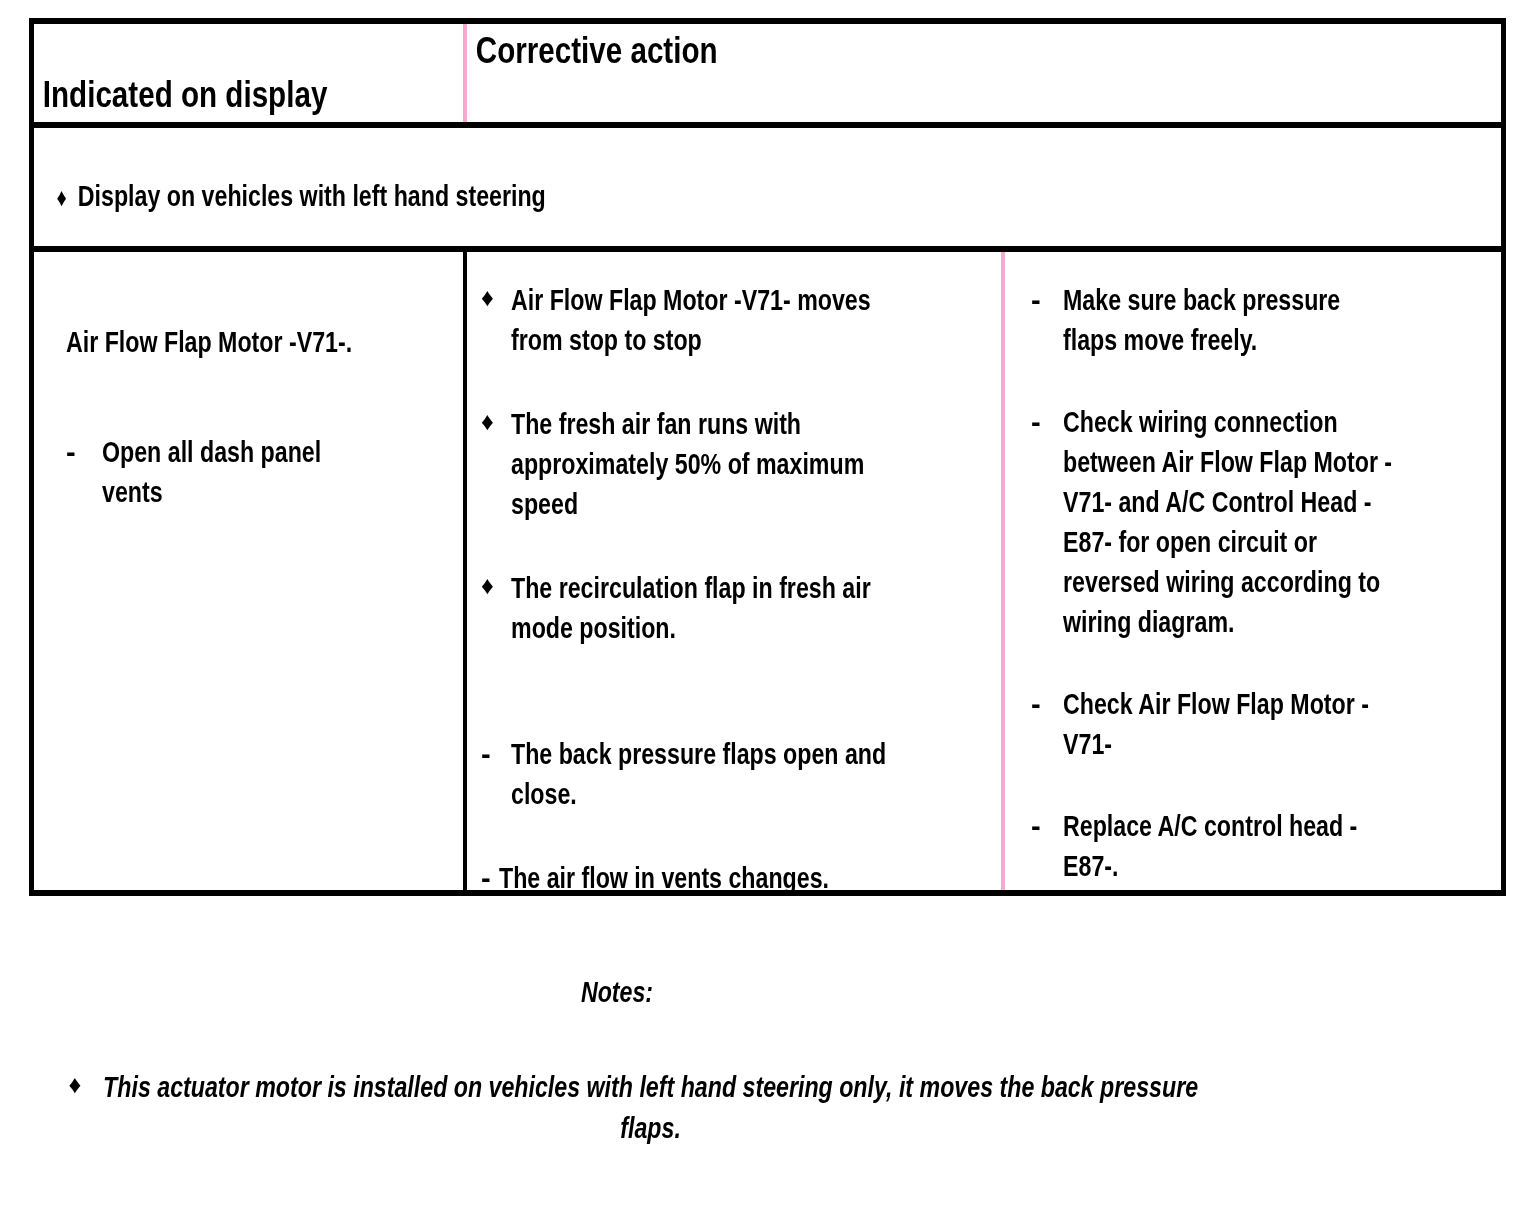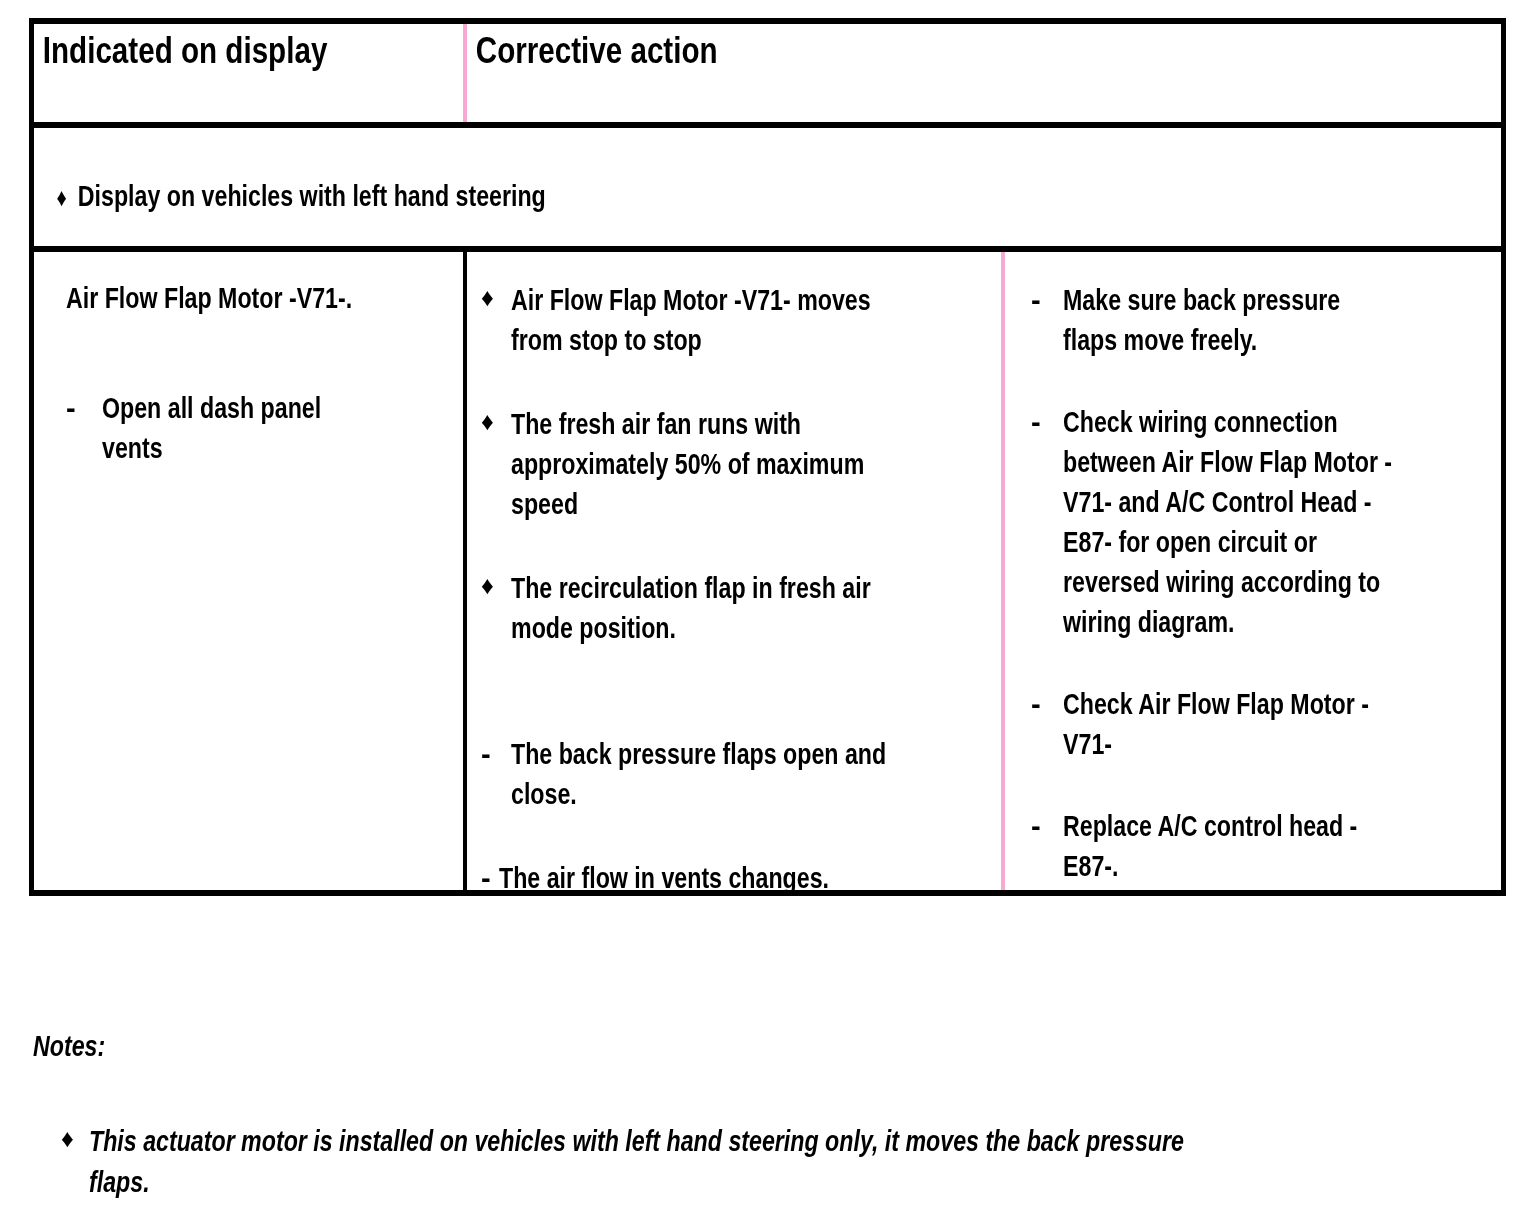--- a/index.html
+++ b/index.html
@@ -47,21 +47,21 @@
     height: 124px;
   }
   .row.body-row {
     height: 638px;
   }
   .cell {
     box-sizing: border-box;
     padding: 0;
     position: relative;
   }
-  .col1 { width: 429px; flex: 0 0 429px; }
+  .col1 { width: 429px; flex: 0 0 429px; margin-top: 44px; }
   .col2 { width: 538px; flex: 0 0 538px; border-left: 4px solid #000; }
   .col3 { flex: 1 1 auto; border-left: 4px solid #f9a8d4; }
   .col-full { width: 100%; }
 
   
   .hdr-text {
     font-size: 37px;
     line-height: 1.05;
     font-weight: 700;
     transform: scaleX(0.80);
@@ -143,22 +143,23 @@
   .c3-inner {
     padding: 28px 18px 0 26px;
   }
   .c3-list li { margin-bottom: 42px; }
   .c3-list .marker { width: 32px; font-size: 29px; }
 
   
   .notes {
     position: absolute;
     left: 33px;
-    top: 1030px;
+    top: 976px;
     width: 1460px;
+    text-align: center;
   }
   .notes-title {
     font-size: 29px;
     font-weight: 700;
     font-style: italic;
     transform: scaleX(0.80);
     transform-origin: left top;
     white-space: nowrap;
   }
   .notes-list {

